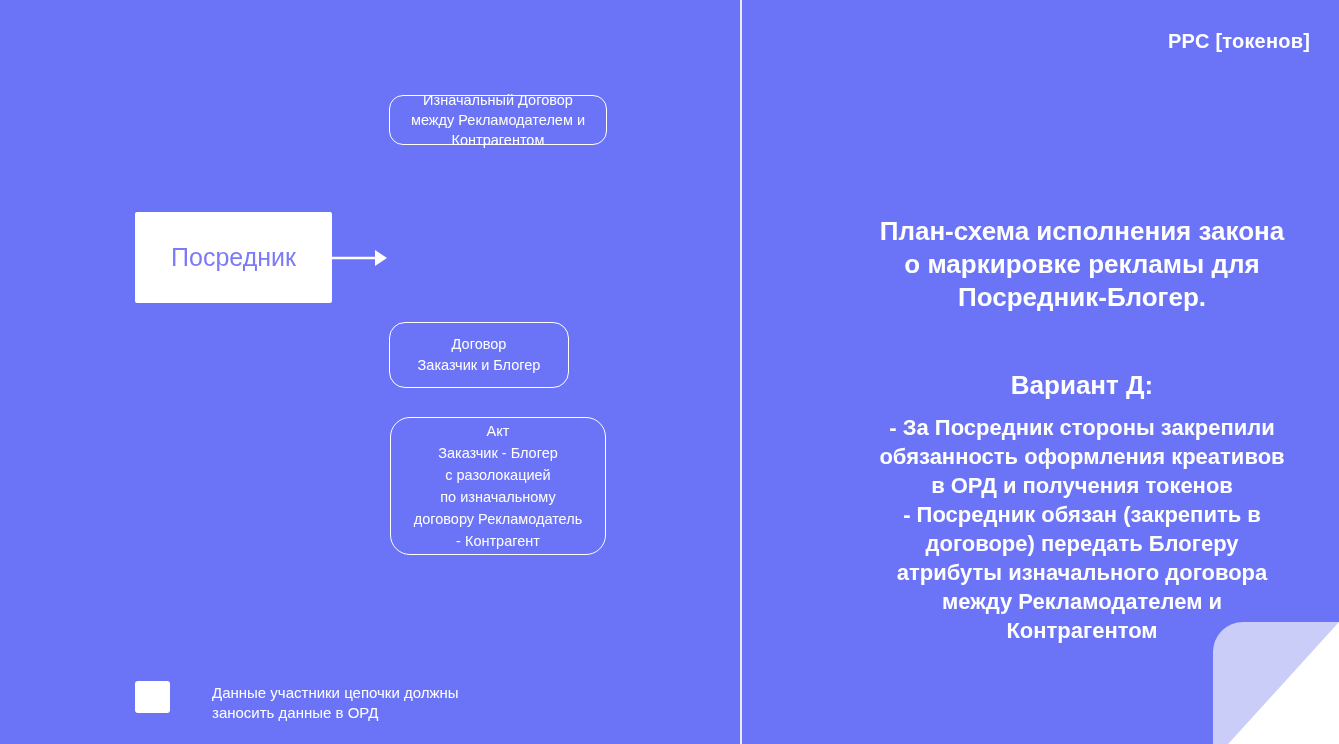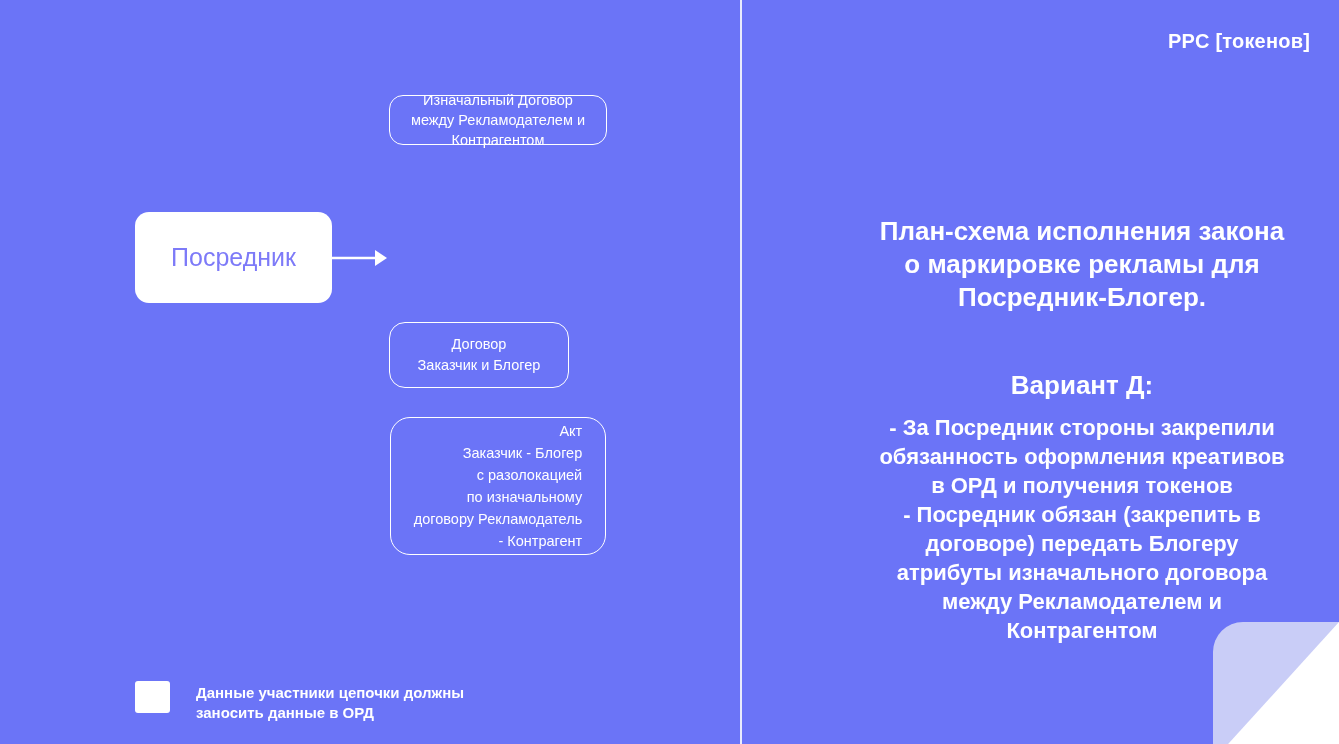--- a/index.html
+++ b/index.html
@@ -12,32 +12,32 @@
   body{font-family:"Liberation Sans","DejaVu Sans",sans-serif;}
   .slide{position:relative;width:1339px;height:744px;background:var(--bg);overflow:hidden;}
   .divider{position:absolute;left:740px;top:0;width:2px;height:744px;background:var(--divider);}
 
   
   .outline-box{position:absolute;border:1.5px solid var(--box-border);color:var(--text);
     display:flex;align-items:center;justify-content:center;text-align:center;
     white-space:pre-line;font-size:14.5px;line-height:20px;font-weight:500;}
   .top-note{left:389px;top:95px;width:218px;height:50px;border-radius:14px;}
   .contract-note{left:389px;top:322px;width:180px;height:66px;border-radius:16px;line-height:21px;}
-  .act-note{left:390px;top:417px;width:216px;height:138px;border-radius:20px;line-height:22px;text-align:right;}
+  .act-note{left:390px;top:417px;width:216px;height:138px;border-radius:20px;line-height:22px;}
 
   .node{position:absolute;background:var(--white);display:flex;align-items:center;justify-content:center;
-    font-size:25px;border-radius:14px;}
+    font-size:25px;border-radius:2px;}
   .node-left{left:135px;top:212px;width:197px;height:91px;color:var(--node-left-text);}
   .node-right{left:386px;top:213px;width:220px;height:89px;color:var(--node-right-text);}
   .arrow{position:absolute;left:330px;top:247px;}
 
   .legend{position:absolute;left:135px;top:681px;display:flex;align-items:flex-start;}
   .legend-swatch{width:35px;height:32px;background:var(--white);border-radius:3px;flex:0 0 auto;}
-  .legend-text{margin-left:26px;padding-top:2px;color:var(--text);font-size:15px;line-height:20px;
-    font-weight:bold;white-space:pre-line;width:310px;}
+  .legend-text{margin-left:42px;padding-top:2px;color:var(--text);font-size:15px;line-height:20px;
+    font-weight:normal;white-space:pre-line;width:310px;}
 
   
   .brand{position:absolute;top:30px;right:29px;color:var(--text);font-size:20px;font-weight:bold;letter-spacing:0.2px;}
   .title{position:absolute;top:215px;left:792px;width:580px;color:var(--text);font-size:26px;
     line-height:33px;font-weight:bold;text-align:center;white-space:pre-line;}
   .variant{position:absolute;top:370px;left:792px;width:580px;text-align:center;color:var(--text);}
   .variant-heading{font-size:26px;font-weight:bold;margin-bottom:12px;}
   .variant p{font-size:22px;line-height:29px;font-weight:bold;white-space:pre-line;}
 
   

